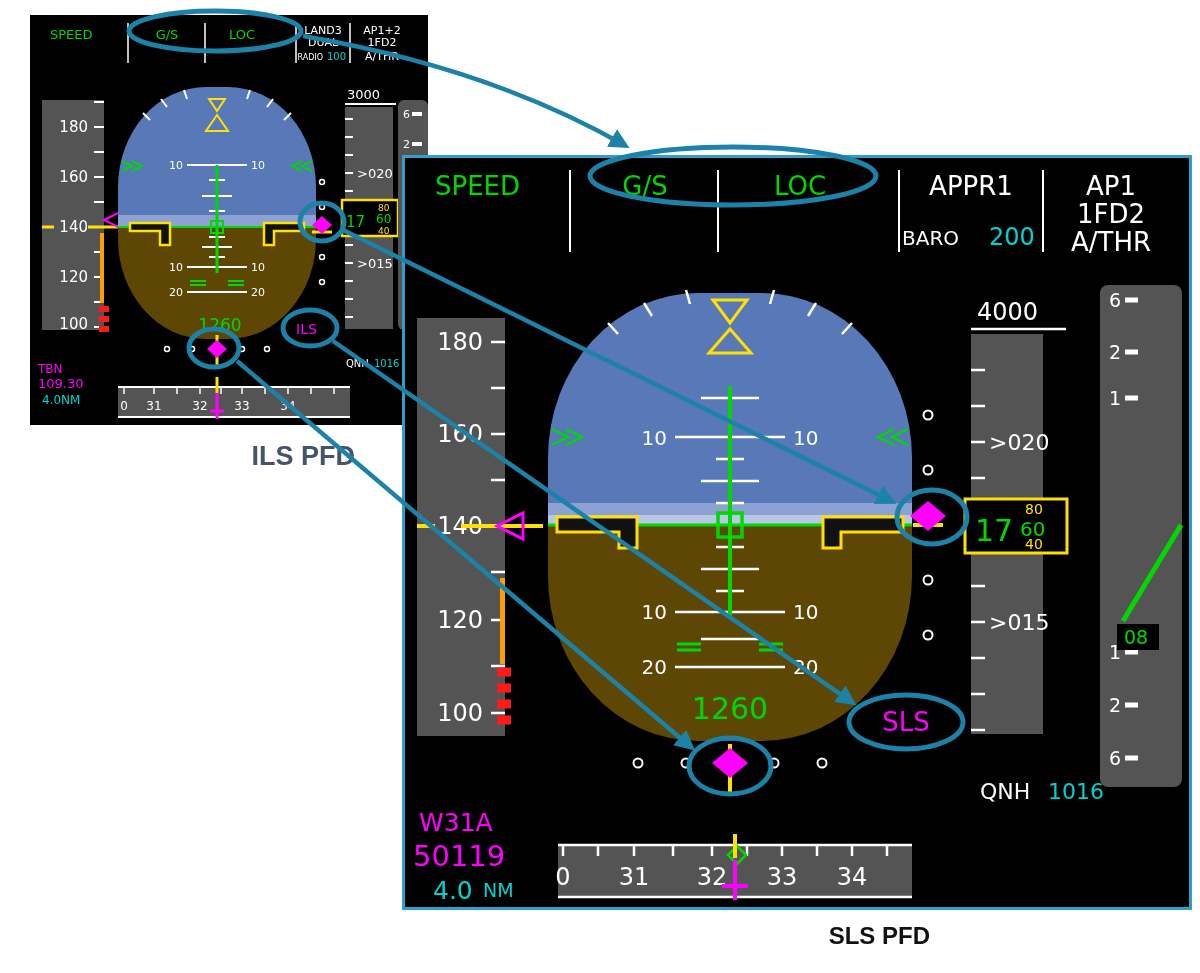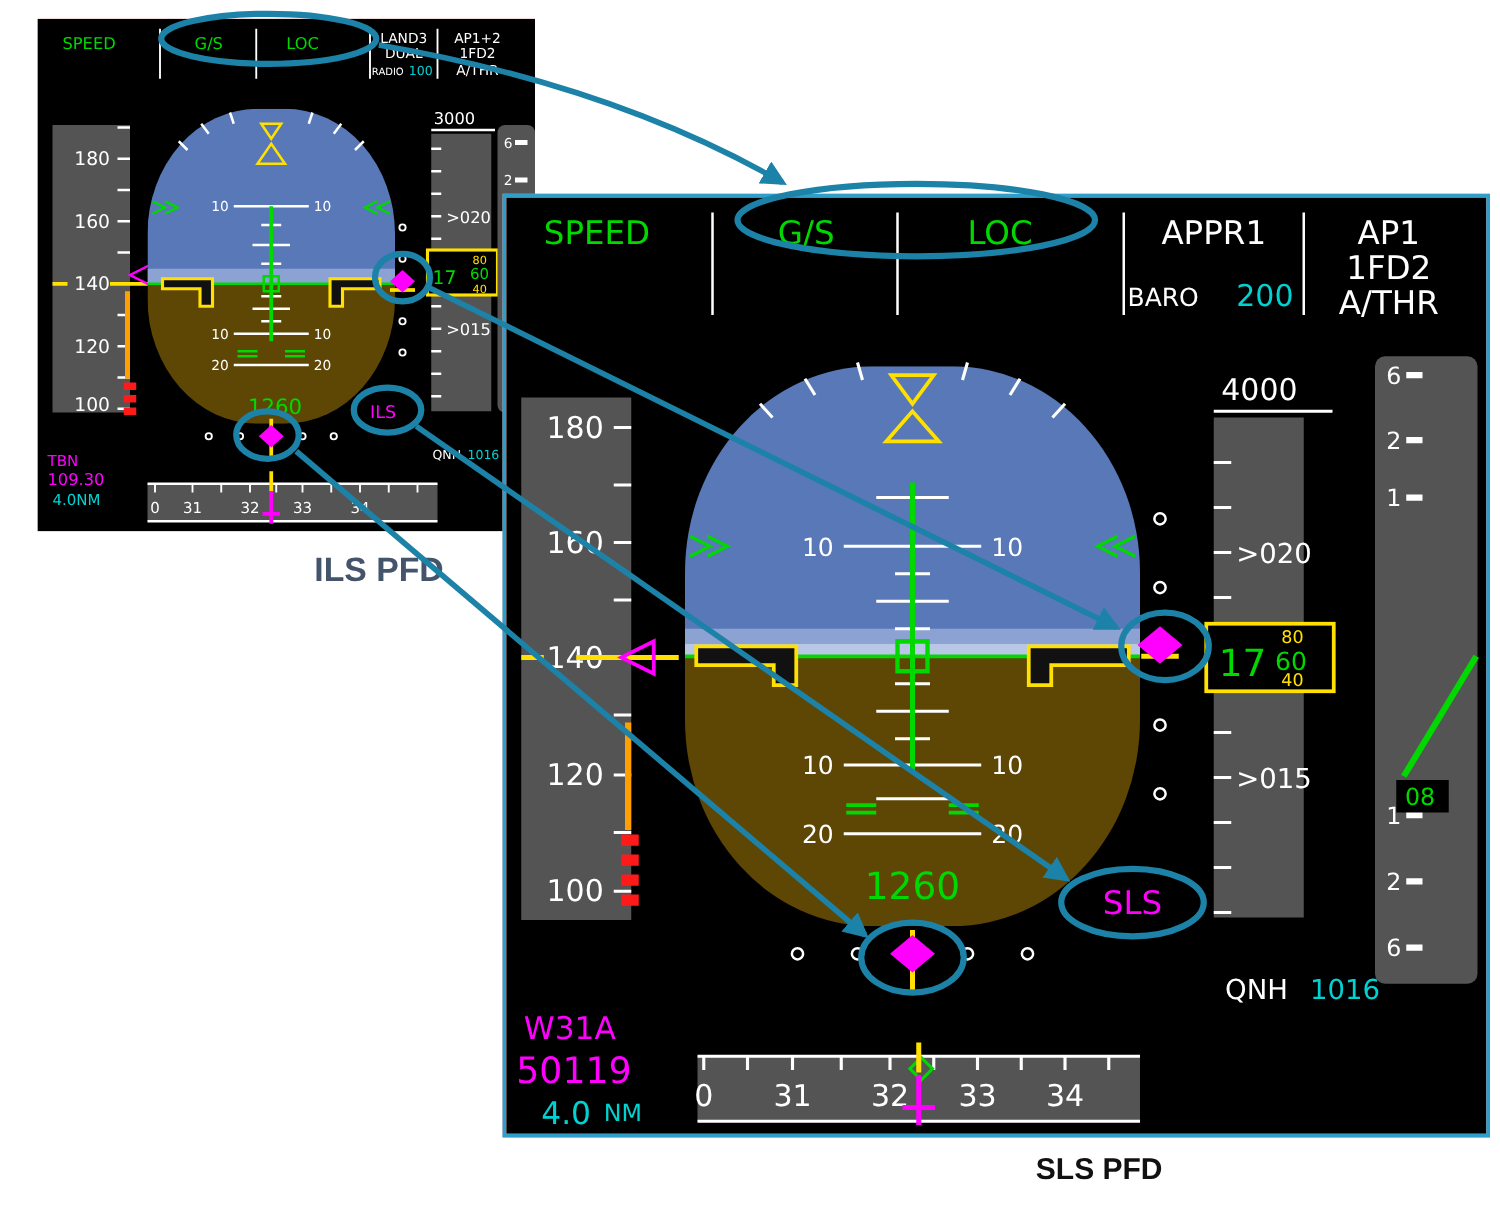--- a/index.html
+++ b/index.html
@@ -1,18 +1,18 @@
 <!DOCTYPE html>
 <html><head>
 <meta charset="utf-8">
 <style>
   html,body{margin:0;padding:0;background:#ffffff;}
   body{width:1200px;height:973px;font-family:"DejaVu Sans",sans-serif;}
   .stage{position:relative;width:1200px;height:973px;overflow:hidden;background:#fff;}
-  .pfd{position:absolute;background:#fca5a5;}
+  .pfd{position:absolute;background:#fef9c3;}
   .pfd-ils{left:30px;top:15px;width:398px;height:410px;z-index:1;}
   .pfd-sls{left:402px;top:155px;width:784px;height:749px;border:3px solid #2f9fc9;z-index:2;}
   .pfd svg{display:block;}
   svg text{font-family:"DejaVu Sans",sans-serif;}
   .caption{position:absolute;font-family:"Liberation Sans",sans-serif;font-weight:bold;text-align:right;z-index:3;}
   .caption-ils{left:95px;top:441px;width:260px;font-size:27px;color:#44546a;}
   .caption-sls{left:570px;top:922px;width:360px;font-size:24px;color:#111;}
   .overlay{position:absolute;left:0;top:0;z-index:10;pointer-events:none;}
 </style>
 </head>

